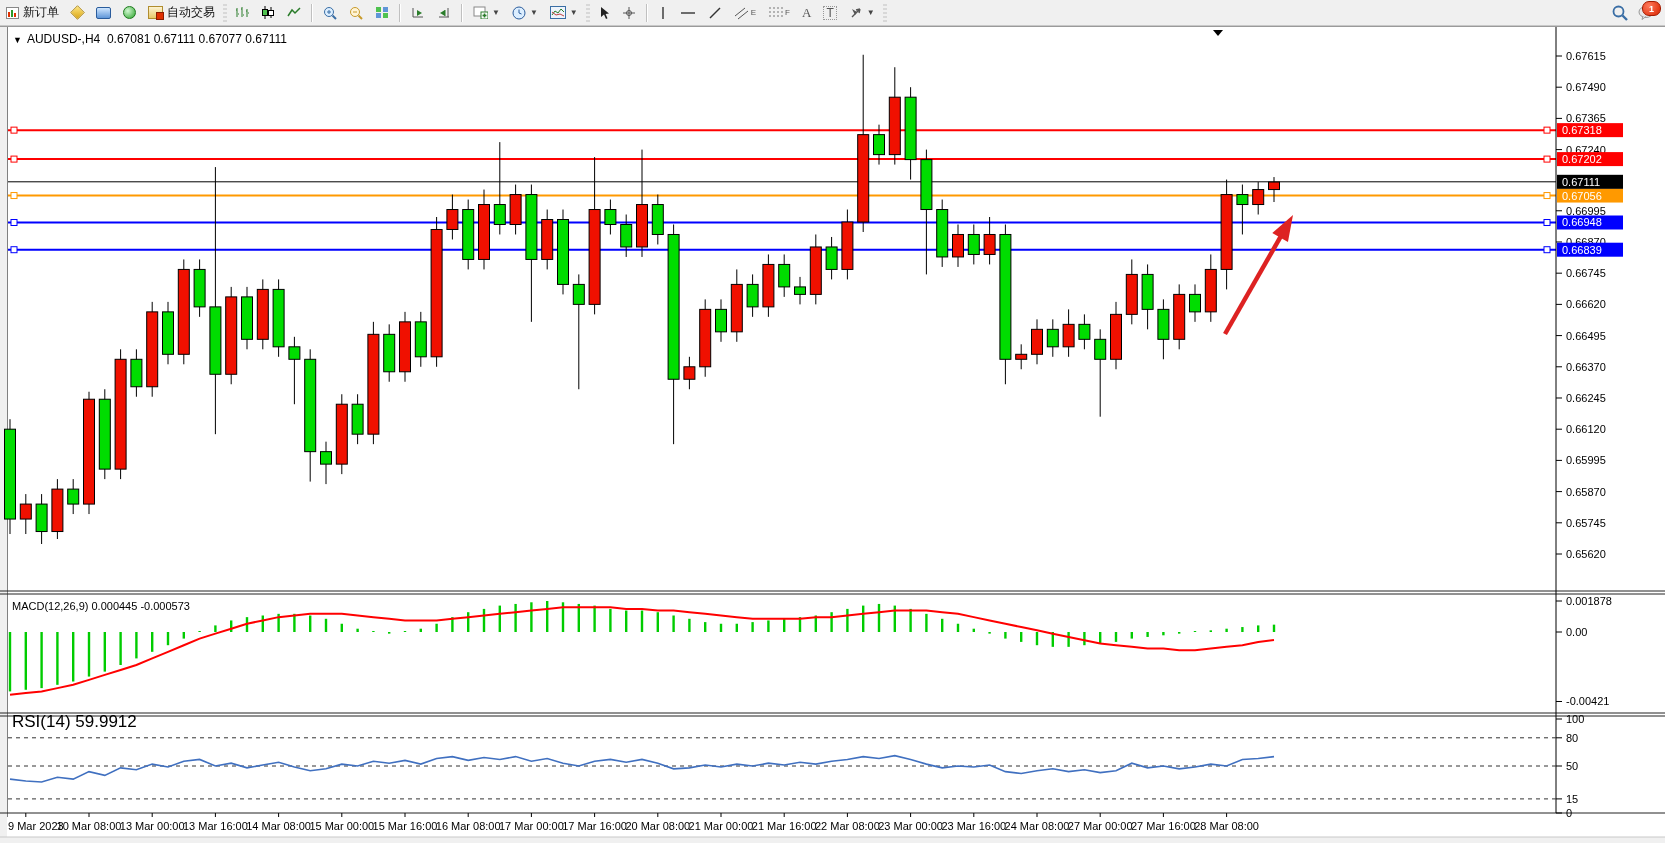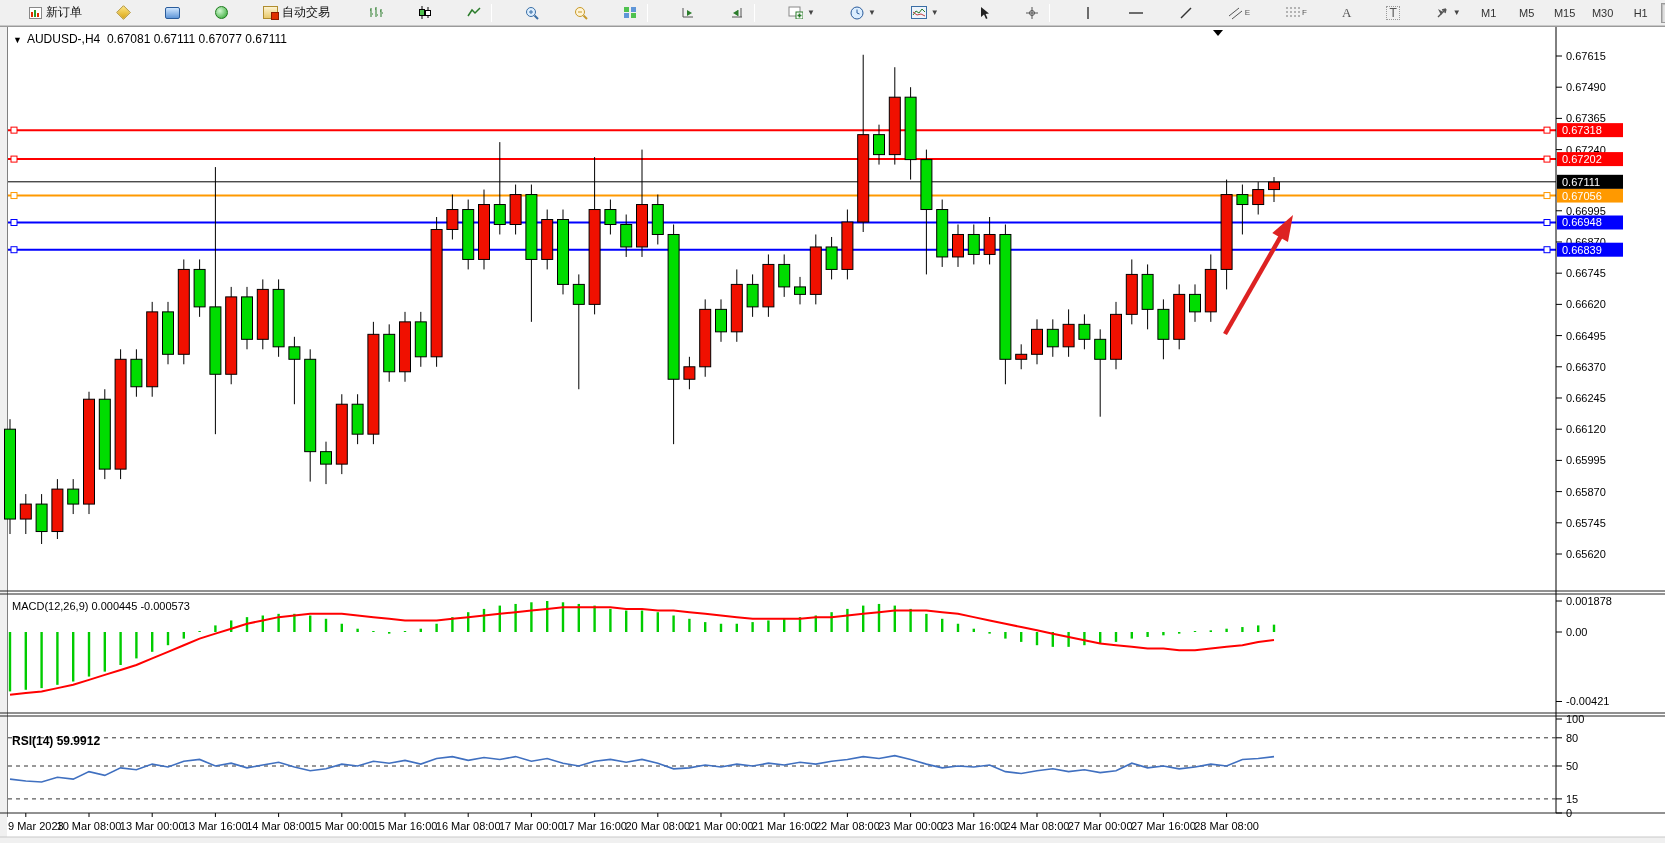--- a/index.html
+++ b/index.html
@@ -9,21 +9,21 @@
     -webkit-font-smoothing:antialiased;
   }
   
   .toolbar{
     position:absolute;left:0;top:0;width:1665px;height:25px;
     background:#f0f0f0;border-bottom:1px solid #c8c8c8;
     display:flex;align-items:center;font-size:12px;color:#111;
   }
   .tbtn{
     height:20px;display:flex;align-items:center;gap:4px;padding:0 5px;
-    border:1px solid transparent;border-radius:2px;cursor:default;white-space:nowrap;margin-left:23px;
+    border:1px solid transparent;border-radius:2px;cursor:default;white-space:nowrap;
   }
   .tsep{width:1px;height:18px;background:#c0c0c0;margin:0 4px;border-right:1px solid #fff;}
   .grip{width:4px;height:18px;margin:0 2px;background:repeating-linear-gradient(#d8d8d8 0 2px,#f0f0f0 2px 4px);}
   .tf-btn{
     height:18px;min-width:26px;text-align:center;font-size:11px;color:#333;
     display:flex;align-items:center;justify-content:center;padding:0 4px;border:1px solid transparent;
   }
   .tf-btn.active{background:#e2e2e2;border:1px solid #9a9a9a;box-shadow:inset 1px 1px 1px #bbb;}
   .icon{display:inline-block;line-height:0;}
   .diamond{width:11px;height:11px;background:linear-gradient(135deg,#ffe680,#d9a514);transform:rotate(45deg) scale(.8);border:1px solid #a87d00;}
@@ -40,21 +40,21 @@
   
   .chart-window{
     position:absolute;left:0;top:26px;width:1665px;height:817px;background:#ffffff;
     border-top:1px solid #9a9a9a;
   }
   #plot{position:absolute;left:0;top:0;}
   .overlay-label{position:absolute;color:#000;white-space:nowrap;pointer-events:none;}
   .sym-title{left:13px;top:5px;font-size:12px;font-weight:normal;}
   .sym-title .caret{font-size:9px;margin-right:5px;}
   .macd-label{left:12px;top:573px;font-size:11px;}
-  .rsi-label{left:12px;top:707px;font-size:12px;font-weight:bold;}
+  .rsi-label{left:12px;top:685px;font-size:17px;}
 </style>
 </head>
 <body>
 
 <div class="toolbar">
   <div class="tbtn">
     <span class="icon">
       <svg width="13" height="12">
           <rect x="0.5" y="0.5" width="12" height="11" fill="#fff" stroke="#888"></rect>
           <rect x="2" y="5" width="2" height="5" fill="#e03000"></rect>
@@ -213,31 +213,20 @@
     <span style="font-size:12px;color:#555;border:1px dotted #999;line-height:12px;padding:0 2px;">T</span>
   </div>
   <div class="tbtn">
     <span class="icon"><svg width="14" height="14">
           <path d="M3 11 L11 3 M11 3 l-4 1 M11 3 l-1 4" stroke="#555" fill="none" stroke-width="1.4"></path>
           <path d="M3 3 l3 6 l2 -3 z" fill="#555"></path>
         </svg></span>
     <span style="font-size:8px;color:#444;">▼</span>
   </div>
   <span class="grip"></span>
-  <div id="tf-bar" style="display:flex;align-items:center;gap:2px;">
-      <div class="tf-btn">M1</div>
-      <div class="tf-btn">M5</div>
-      <div class="tf-btn">M15</div>
-      <div class="tf-btn">M30</div>
-      <div class="tf-btn">H1</div>
-      <div class="tf-btn active">H4</div>
-      <div class="tf-btn">D1</div>
-      <div class="tf-btn">W1</div>
-      <div class="tf-btn">MN</div>
-    </div>
   <div class="right-icons">
     <span class="icon"><svg width="16" height="16">
           <circle cx="6.5" cy="6.5" r="5" fill="none" stroke="#3a6ea5" stroke-width="1.8"></circle>
           <line x1="10.5" y1="10.5" x2="15" y2="15" stroke="#3a6ea5" stroke-width="2.4"></line>
         </svg></span>
     <span class="icon" style="position:relative;">
       <svg width="17" height="15">
           <ellipse cx="8" cy="7" rx="7" ry="5.5" fill="#e8e8e8" stroke="#9a9a9a"></ellipse>
           <path d="M5 11 l-1 3.5 l4 -3" fill="#e8e8e8" stroke="#9a9a9a"></path>
         </svg>

